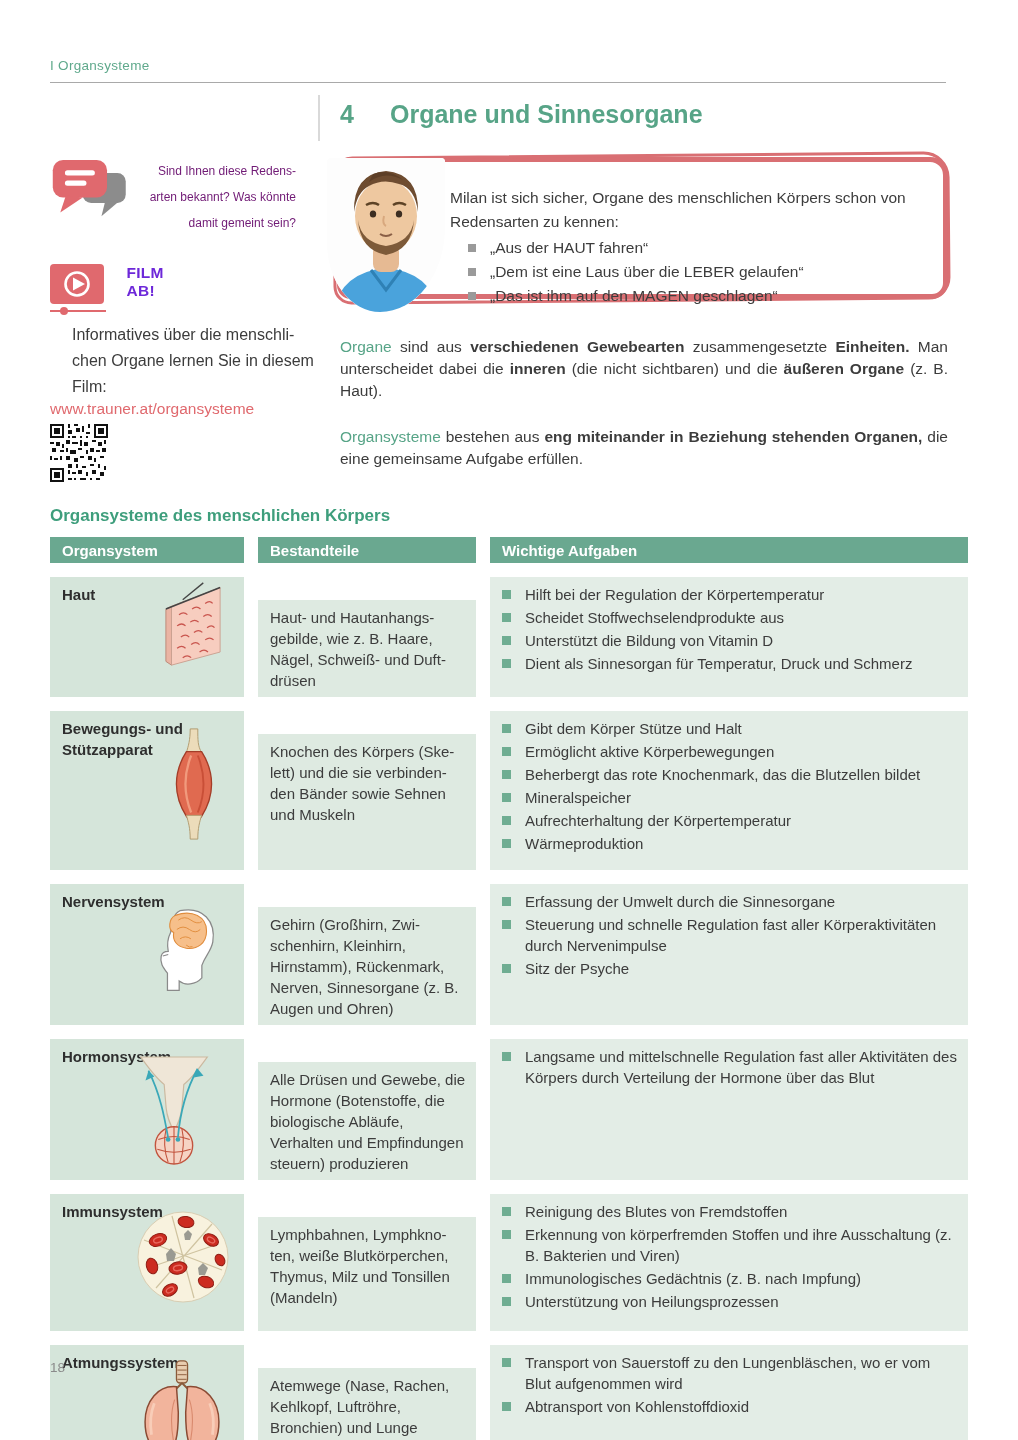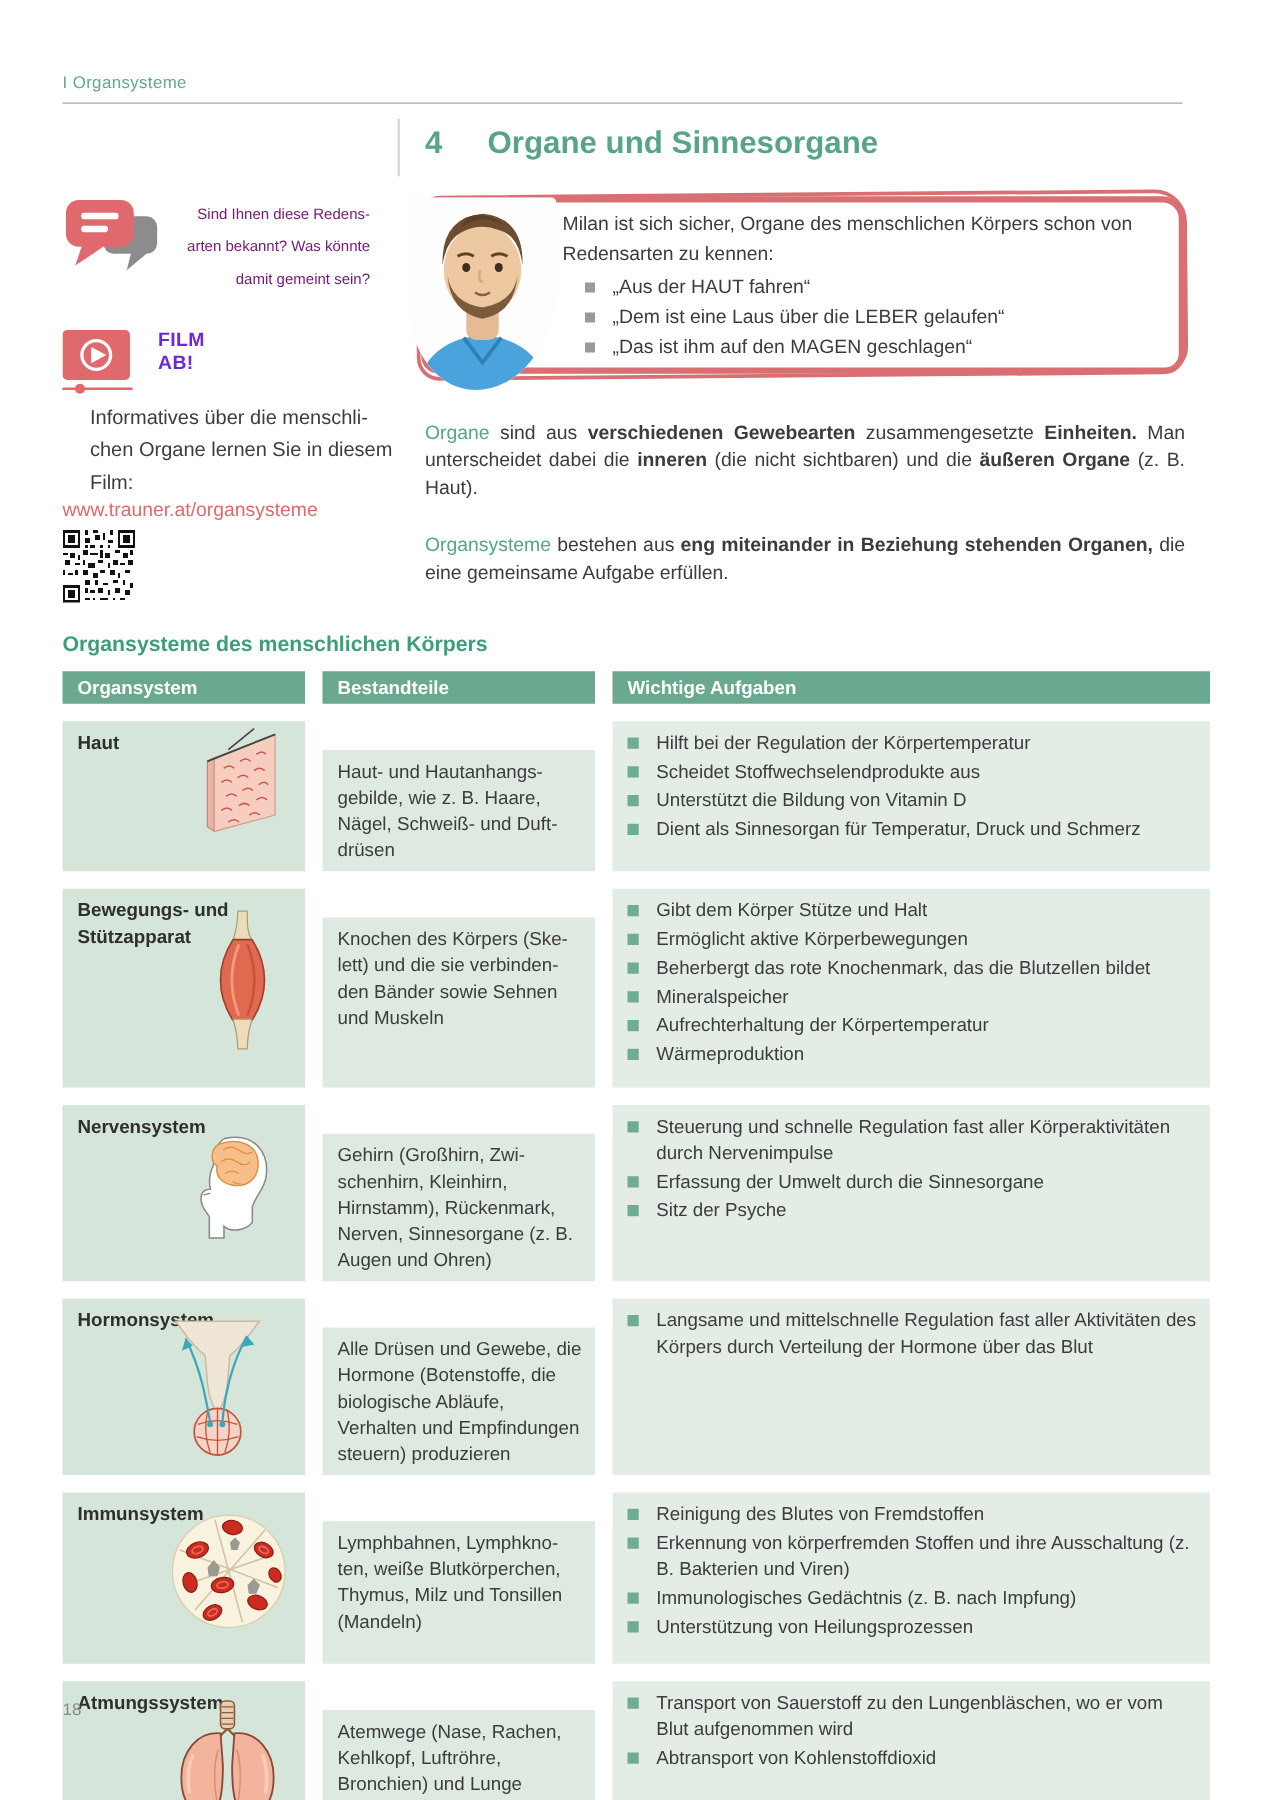--- a/index.html
+++ b/index.html
@@ -14,21 +14,21 @@
   
   .title-rule { position:absolute; left:318px; top:95px; width:2px; height:46px; background:#d9d9d9; }
   .chapter-title { position:absolute; left:340px; top:100px; font-size:25px; font-weight:bold; color:#57a487; }
   .chapter-title .num { display:inline-block; width:50px; }
 
   
   .bubble { position:absolute; left:337px; top:157px; width:611px; height:142px;
             border:5px solid #d96f73; border-radius:14px 18px 16px 14px; background:#fff; }
   .bubble::before { content:""; position:absolute; inset:-8px -7px -8px -9px;
             border:3px solid #d96f73; border-radius:20px 26px 22px 18px; transform:rotate(-.5deg); pointer-events:none; }
-  .bubble-inner { position:absolute; left:108px; top:6px; right:28px; font-size:15.5px; line-height:24px; color:#3c3c3c; }
+  .bubble-inner { position:absolute; left:108px; top:24px; right:28px; font-size:15.5px; line-height:24px; color:#3c3c3c; }
   .bubble-list { list-style:none; margin-top:2px; margin-left:18px; }
   .bubble-list li { position:relative; padding-left:22px; line-height:24px; }
   .bubble-list li::before { content:""; position:absolute; left:0; top:8px; width:8px; height:8px; background:#9a9a9a; }
 
   
   .avatar { position:absolute; left:327px; top:158px; width:118px; height:154px; overflow:hidden;
             border-radius:4px 4px 55% 45%; background:#fff; }
 
   
   .q-block { position:absolute; left:50px; top:158px; width:246px; font-size:12px; line-height:26px; color:#701a75;text-align:right; }
@@ -299,22 +299,22 @@
             <path d="M34,18 q8,-6 16,0 q8,6 14,2"></path>
             <path d="M32,30 q8,-6 16,0 q8,6 14,0"></path>
             <path d="M36,42 q7,-5 14,0"></path>
             <path d="M44,50 q4,4 8,2"></path>
           </g>
         </svg>
       </div>
       <div class="cell c2">Gehirn (Großhirn, Zwi­schenhirn, Kleinhirn, Hirnstamm), Rückenmark, Nerven, Sinnesorgane (z. B. Augen und Ohren)</div>
       <div class="cell c3">
           <ul class="tasks">
+        <li>Erfassung der Umwelt durch die Sinnesorgane</li>
         <li>Steuerung und schnelle Regulation fast aller Körperaktivitä­ten durch Nervenimpulse</li>
-        <li>Erfassung der Umwelt durch die Sinnesorgane</li>
         <li>Sitz der Psyche</li>
       </ul>
         </div>
     </div>
 
     <div class="row r3">
       <div class="cell c1">
         <div class="org-name">Hormonsystem</div>
         <svg class="ill ill-gland" width="72" height="112" viewBox="0 0 72 114">
           <path d="M2,2 L70,2 C60,16 54,24 46,30 L44,54 C43,64 40,70 36,78 C32,70 29,64 28,54 L26,30 C18,24 12,16 2,2 Z" fill="#efe6d7" stroke="#cbb9a0" stroke-width="1.2"></path>

